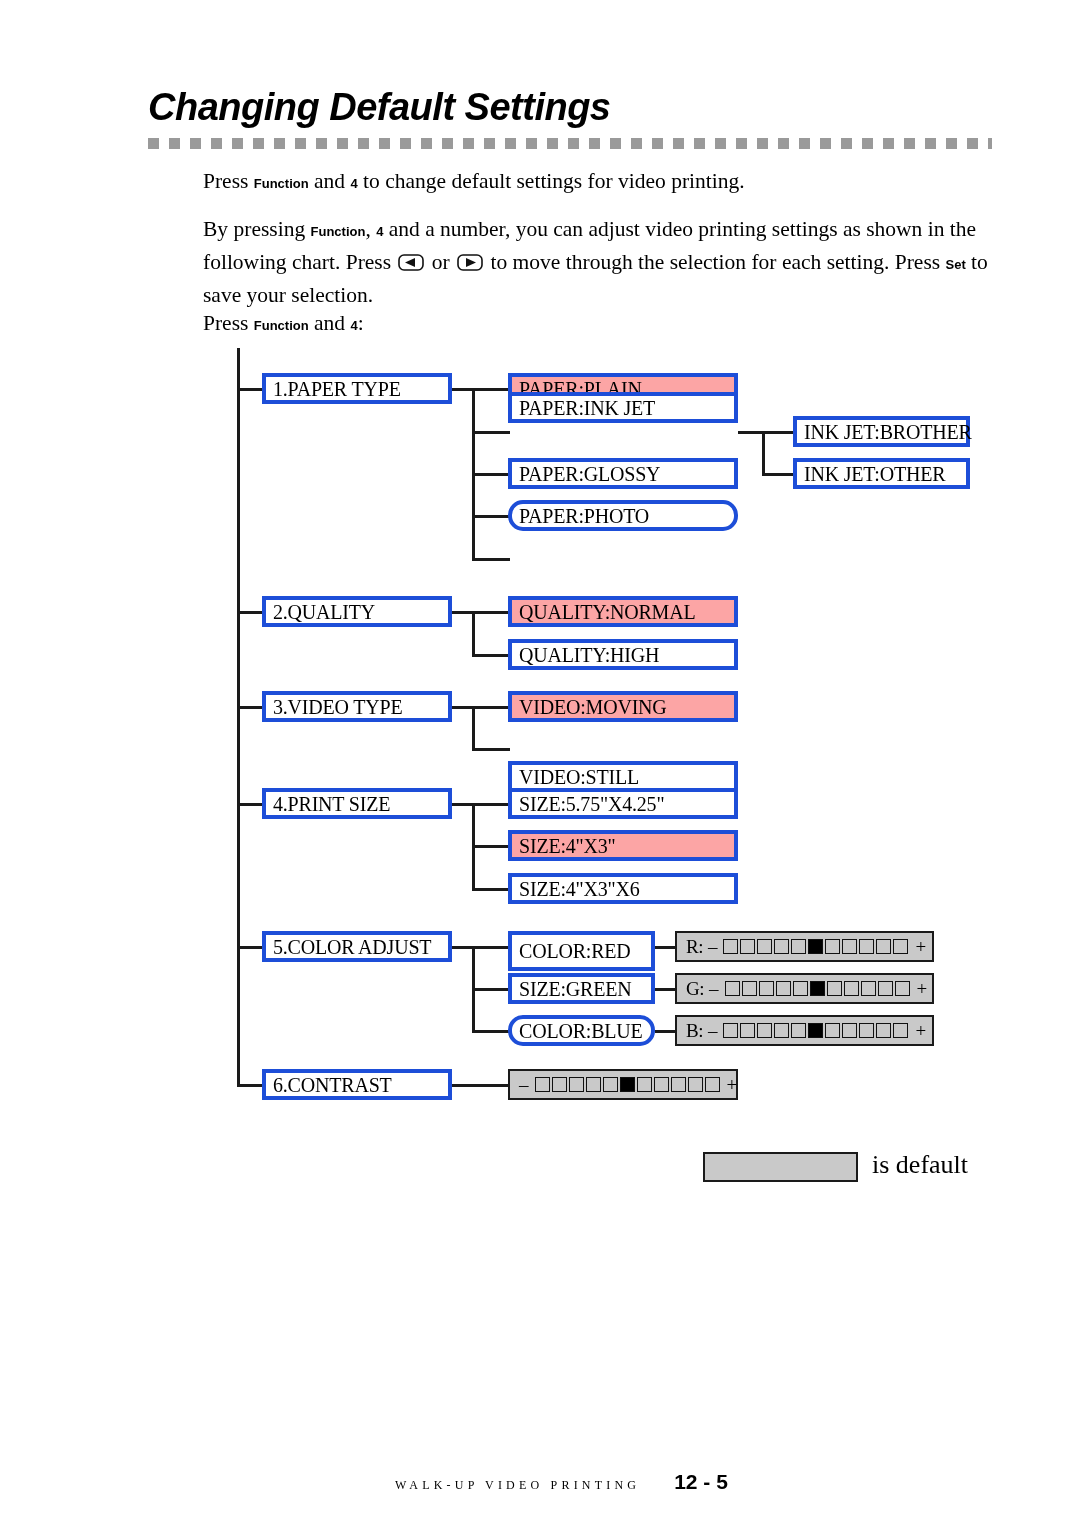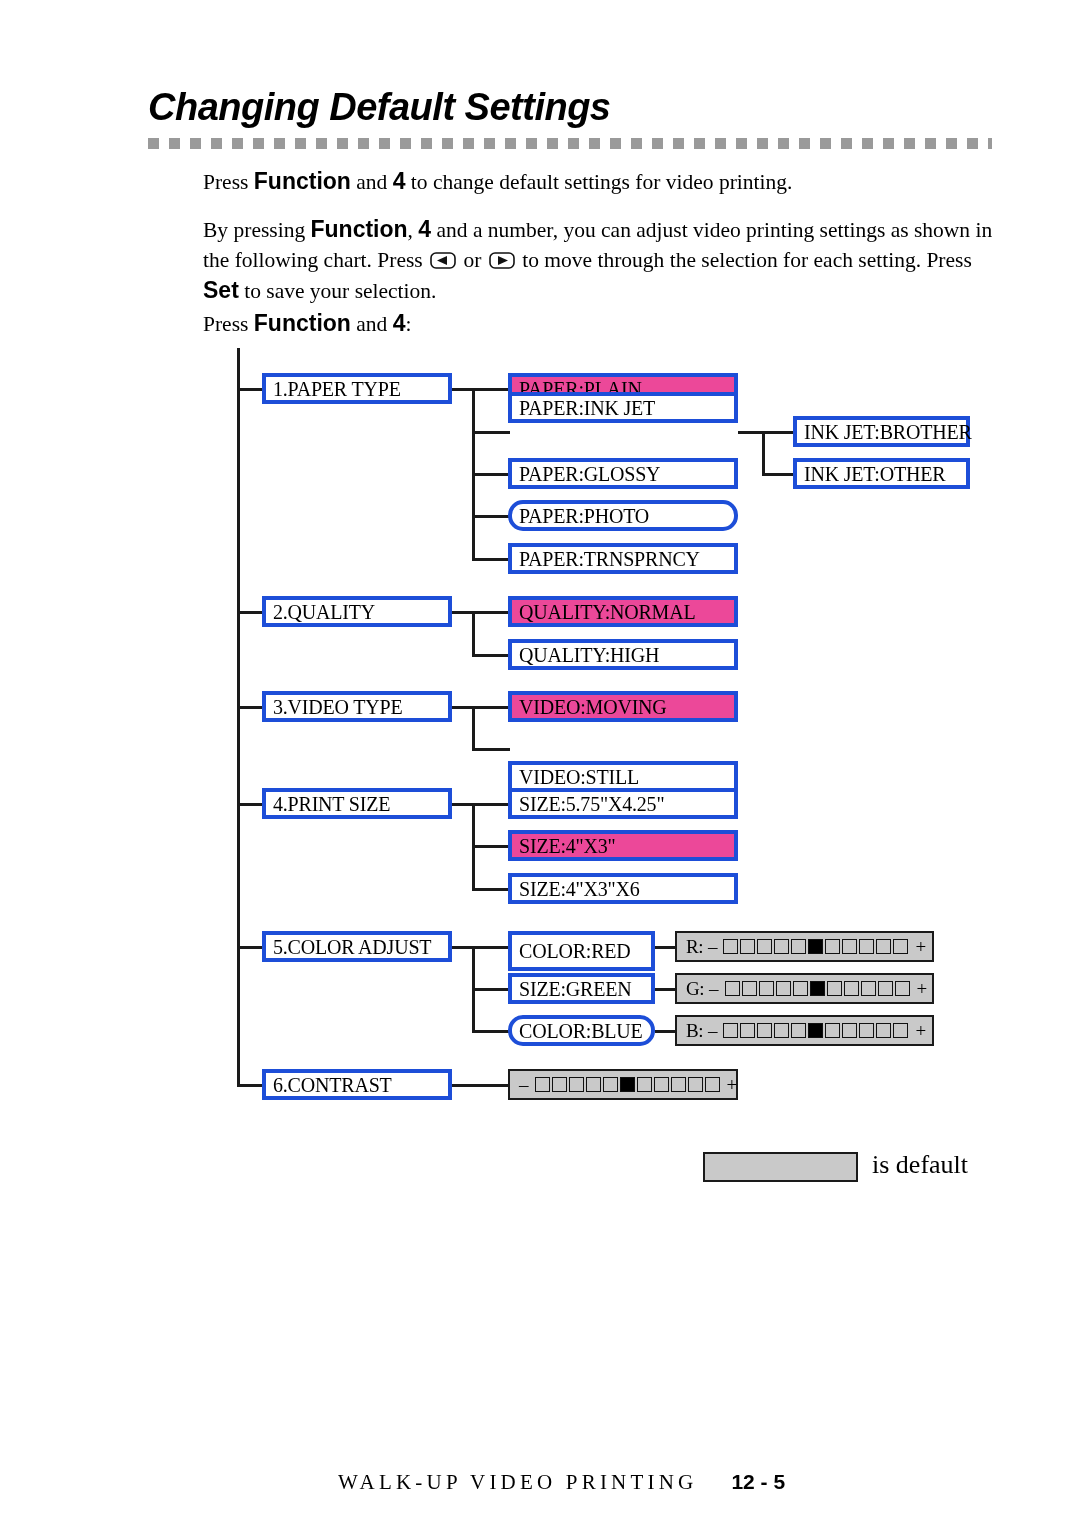--- a/index.html
+++ b/index.html
@@ -43,21 +43,21 @@
   
   .para {
     position: absolute;
     font-size: 21.5px;
     line-height: 30px;
     color: #000;
   }
   .para b {
     font-family: "Liberation Sans", sans-serif;
     font-weight: bold;
-    font-size: 23px;
+    font-size: 13px;
   }
   #para-1 { left: 203px; top: 166px; width: 790px; }
   #para-2 { left: 203px; top: 214px; width: 800px; }
   #para-3 { left: 203px; top: 308px; width: 500px; }
 
   
   .keycap {
     display: inline-block;
     width: 26px;
     height: 17px;
@@ -80,21 +80,21 @@
     background: #ffffff;
     font-size: 20px;
     line-height: 1;
     display: flex;
     align-items: center;
     padding-left: 7px;
     white-space: nowrap;
     letter-spacing: -0.2px;
   }
   .node.default-node {
-    background: #ec4899;
+    background: #fca5a5;
   }
   .line {
     position: absolute;
     background: #1a1a1a;
   }
   .line.h { height: 3px; }
   .line.v { width: 3px; }
 
   
   .slider {
@@ -153,21 +153,21 @@
 
   
   #footer {
     position: absolute;
     left: 0;
     top: 1470px;
     width: 1080px;
     text-align: center;
   }
   #footer-title {
-    font-size: 21px;
+    font-size: 12px;
     letter-spacing: 4.2px;
     margin-left: 43px;
   }
   #footer-page {
     font-family: "Liberation Sans", sans-serif;
     font-weight: bold;
     font-size: 21px;
     margin-left: 34px;
     letter-spacing: 0px;
   }
@@ -212,21 +212,20 @@
   <div class="line h" style="left:472px; top:431px; width:38px;"></div>
   <div class="node" style="left:508px; top:392px; width:230px; height:31px;">PAPER:INK JET</div>
 
   <div class="line h" style="left:472px; top:473px; width:38px;"></div>
   <div class="node" style="left:508px; top:458px; width:230px; height:31px;">PAPER:GLOSSY</div>
 
   <div class="line h" style="left:472px; top:515px; width:38px;"></div>
   <div class="node" style="left:508px; top:500px; width:230px; height:31px;border-radius:15px;">PAPER:PHOTO</div>
 
   <div class="line h" style="left:472px; top:558px; width:38px;"></div>
-  <div class="node" style="left:508px; top:543px; width:230px; height:31px;">PAPER:TRNSPRNCY</div>
 
   <div class="line h" style="left:738px; top:431px; width:56px;"></div>
   <div class="line v" style="left:762px; top:431px; height:43px;"></div>
   <div class="line h" style="left:762px; top:431px; width:34px;"></div>
   <div class="node" style="left:793px; top:416px; width:177px; height:31px;">INK JET:BROTHER</div>
   <div class="line h" style="left:762px; top:473px; width:34px;"></div>
   <div class="node" style="left:793px; top:458px; width:177px; height:31px;">INK JET:OTHER</div>
 
   <div class="line h" style="left:237px; top:611px; width:27px;"></div>
   <div class="node" style="left:262px; top:596px; width:190px; height:31px;">2.QUALITY</div>

